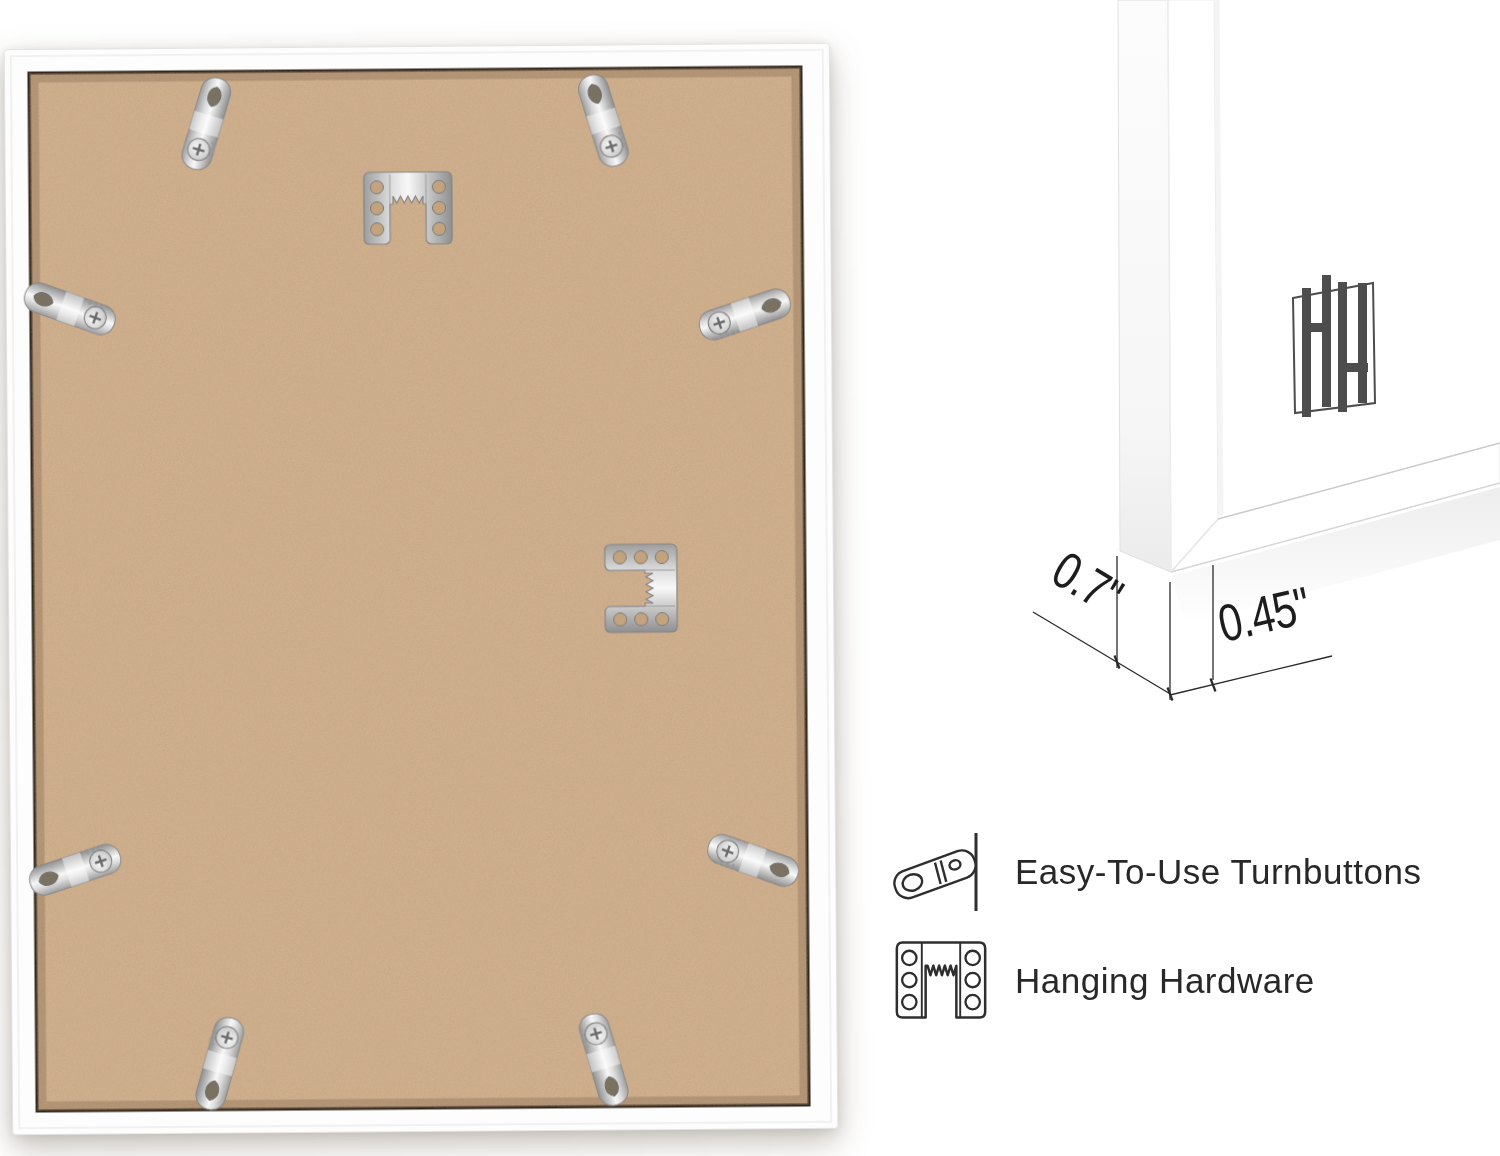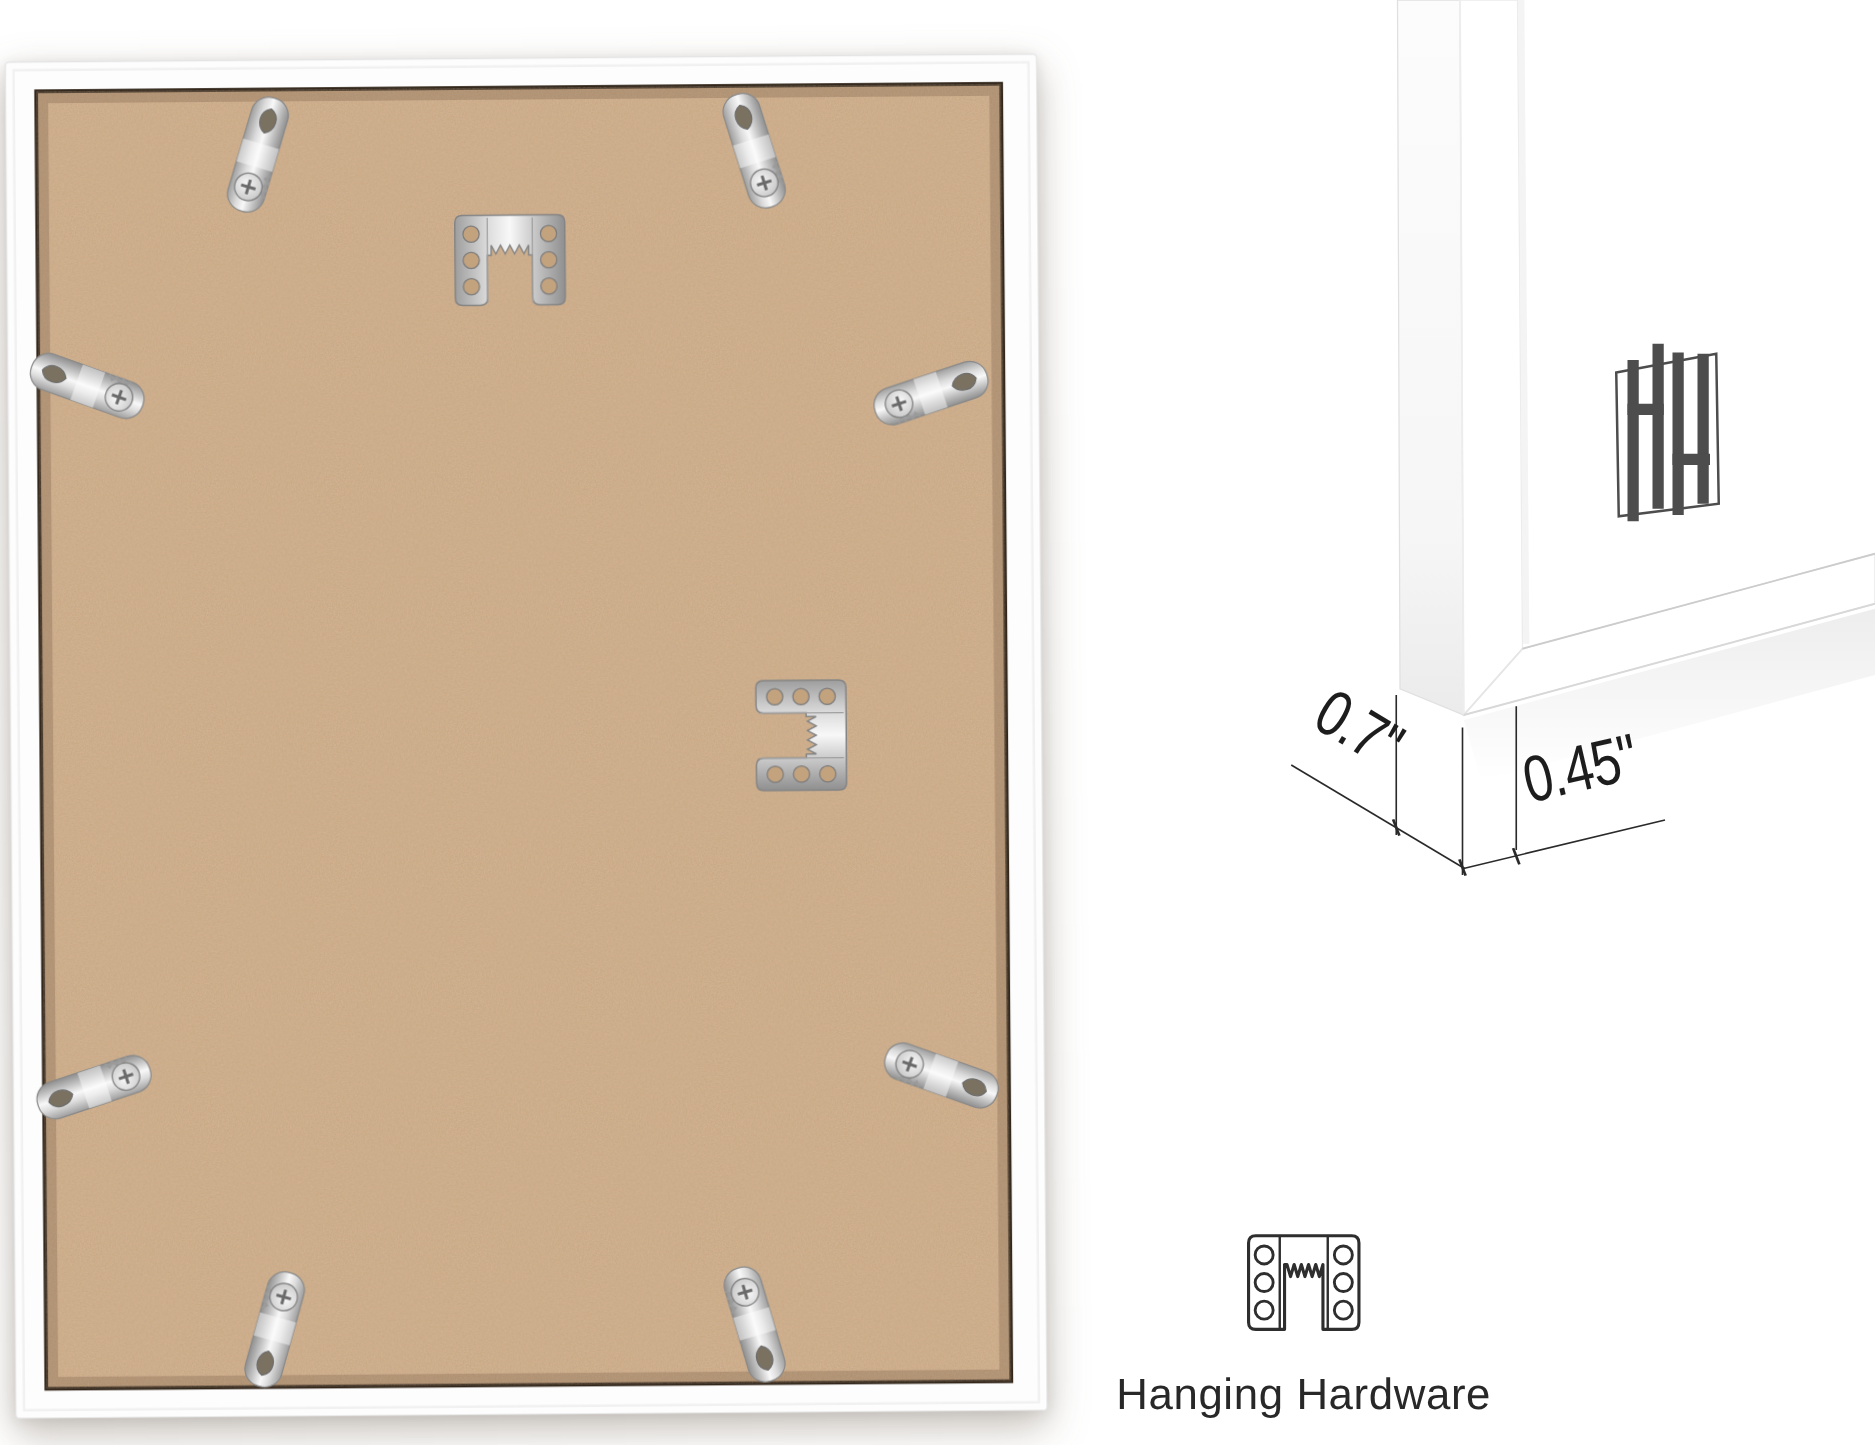--- a/index.html
+++ b/index.html
@@ -5,21 +5,21 @@
   html,body{margin:0;padding:0;background:#ffffff;}
   .stage{position:relative;width:1500px;height:1156px;background:#ffffff;overflow:hidden;
          font-family:"Liberation Sans",sans-serif;}
   .photo-back{position:absolute;left:8px;top:46px;width:826px;height:1086px;
               transform:rotate(-0.45deg);
               filter:drop-shadow(0 12px 16px rgba(90,70,50,.32)) drop-shadow(0 2px 5px rgba(0,0,0,.10));}
   .closeup{position:absolute;left:1020px;top:0;width:480px;height:730px;}
   .feature-row{position:absolute;display:flex;align-items:center;}
   .feature-row .label{font-size:35px;color:#282828;letter-spacing:.5px;white-space:nowrap;}
   #feature-row-1{left:890px;top:831px;gap:30px;}
-  #feature-row-2{left:893px;top:984px;gap:26px;flex-direction:column;}
+  #feature-row-2{left:893px;top:938px;gap:26px;}
   .dim-text{font-size:52px;fill:#1d1d1d;font-weight:500;letter-spacing:-1px;}
 </style>
 </head>
 <body>
 
 <div class="stage">
 
   <div class="photo-back">
     <svg width="826" height="1086" viewBox="0 0 826 1086">
       <defs>
@@ -143,20 +143,33 @@
           <line x1="94.5" y1="655.5" x2="99.5" y2="668.5"></line>
           <line x1="147.5" y1="687.5" x2="152.5" y2="700.5"></line>
           <line x1="190.5" y1="678.5" x2="195.5" y2="691.5"></line>
         </g>
       </g>
       <text class="dim-text" transform="translate(58,598) rotate(31) scale(0.8,1)" text-anchor="middle">0.7"</text>
       <text class="dim-text" transform="translate(248,632) rotate(-13) scale(0.8,1)" text-anchor="middle">0.45"</text>
     </svg>
   </div>
 
+  <div class="feature-row" id="feature-row-1">
+    <svg width="95" height="82" viewBox="0 0 95 82">
+      <line x1="86" y1="2" x2="86" y2="80" stroke="#2e2e2e" stroke-width="3"></line>
+      <g transform="rotate(-20 76 32)" fill="#ffffff" stroke="#2e2e2e" stroke-width="2.4">
+        <rect x="1" y="18" width="84" height="28" rx="13"></rect>
+        <ellipse cx="19" cy="32" rx="10" ry="8"></ellipse>
+        <line x1="47" y1="21" x2="45" y2="43"></line>
+        <line x1="53" y1="21" x2="51" y2="43"></line>
+        <ellipse cx="65" cy="30" rx="5.5" ry="4.5"></ellipse>
+      </g>
+    </svg>
+    <span class="label">Easy-To-Use Turnbuttons</span>
+  </div>
 
   <div class="feature-row" id="feature-row-2">
     <svg width="96" height="86" viewBox="0 0 100 88">
       <path d="M 10,4 H 90 Q 96,4 96,10 V 76 Q 96,82 90,82 H 66 V 28
                L 63,38 L 60,28 L 57,38 L 54,28 L 51,38 L 48,28 L 45,38 L 42,28 L 39,38 L 36,28 L 34,28
                V 82 H 10 Q 4,82 4,76 V 10 Q 4,4 10,4 Z" fill="#ffffff" stroke="#2e2e2e" stroke-width="2.6" stroke-linejoin="round"></path>
       <line x1="30" y1="4" x2="30" y2="82" stroke="#2e2e2e" stroke-width="2"></line>
       <line x1="70" y1="4" x2="70" y2="82" stroke="#2e2e2e" stroke-width="2"></line>
       <g fill="none" stroke="#2e2e2e" stroke-width="2.4">
         <circle cx="17" cy="20" r="7.5"></circle>

